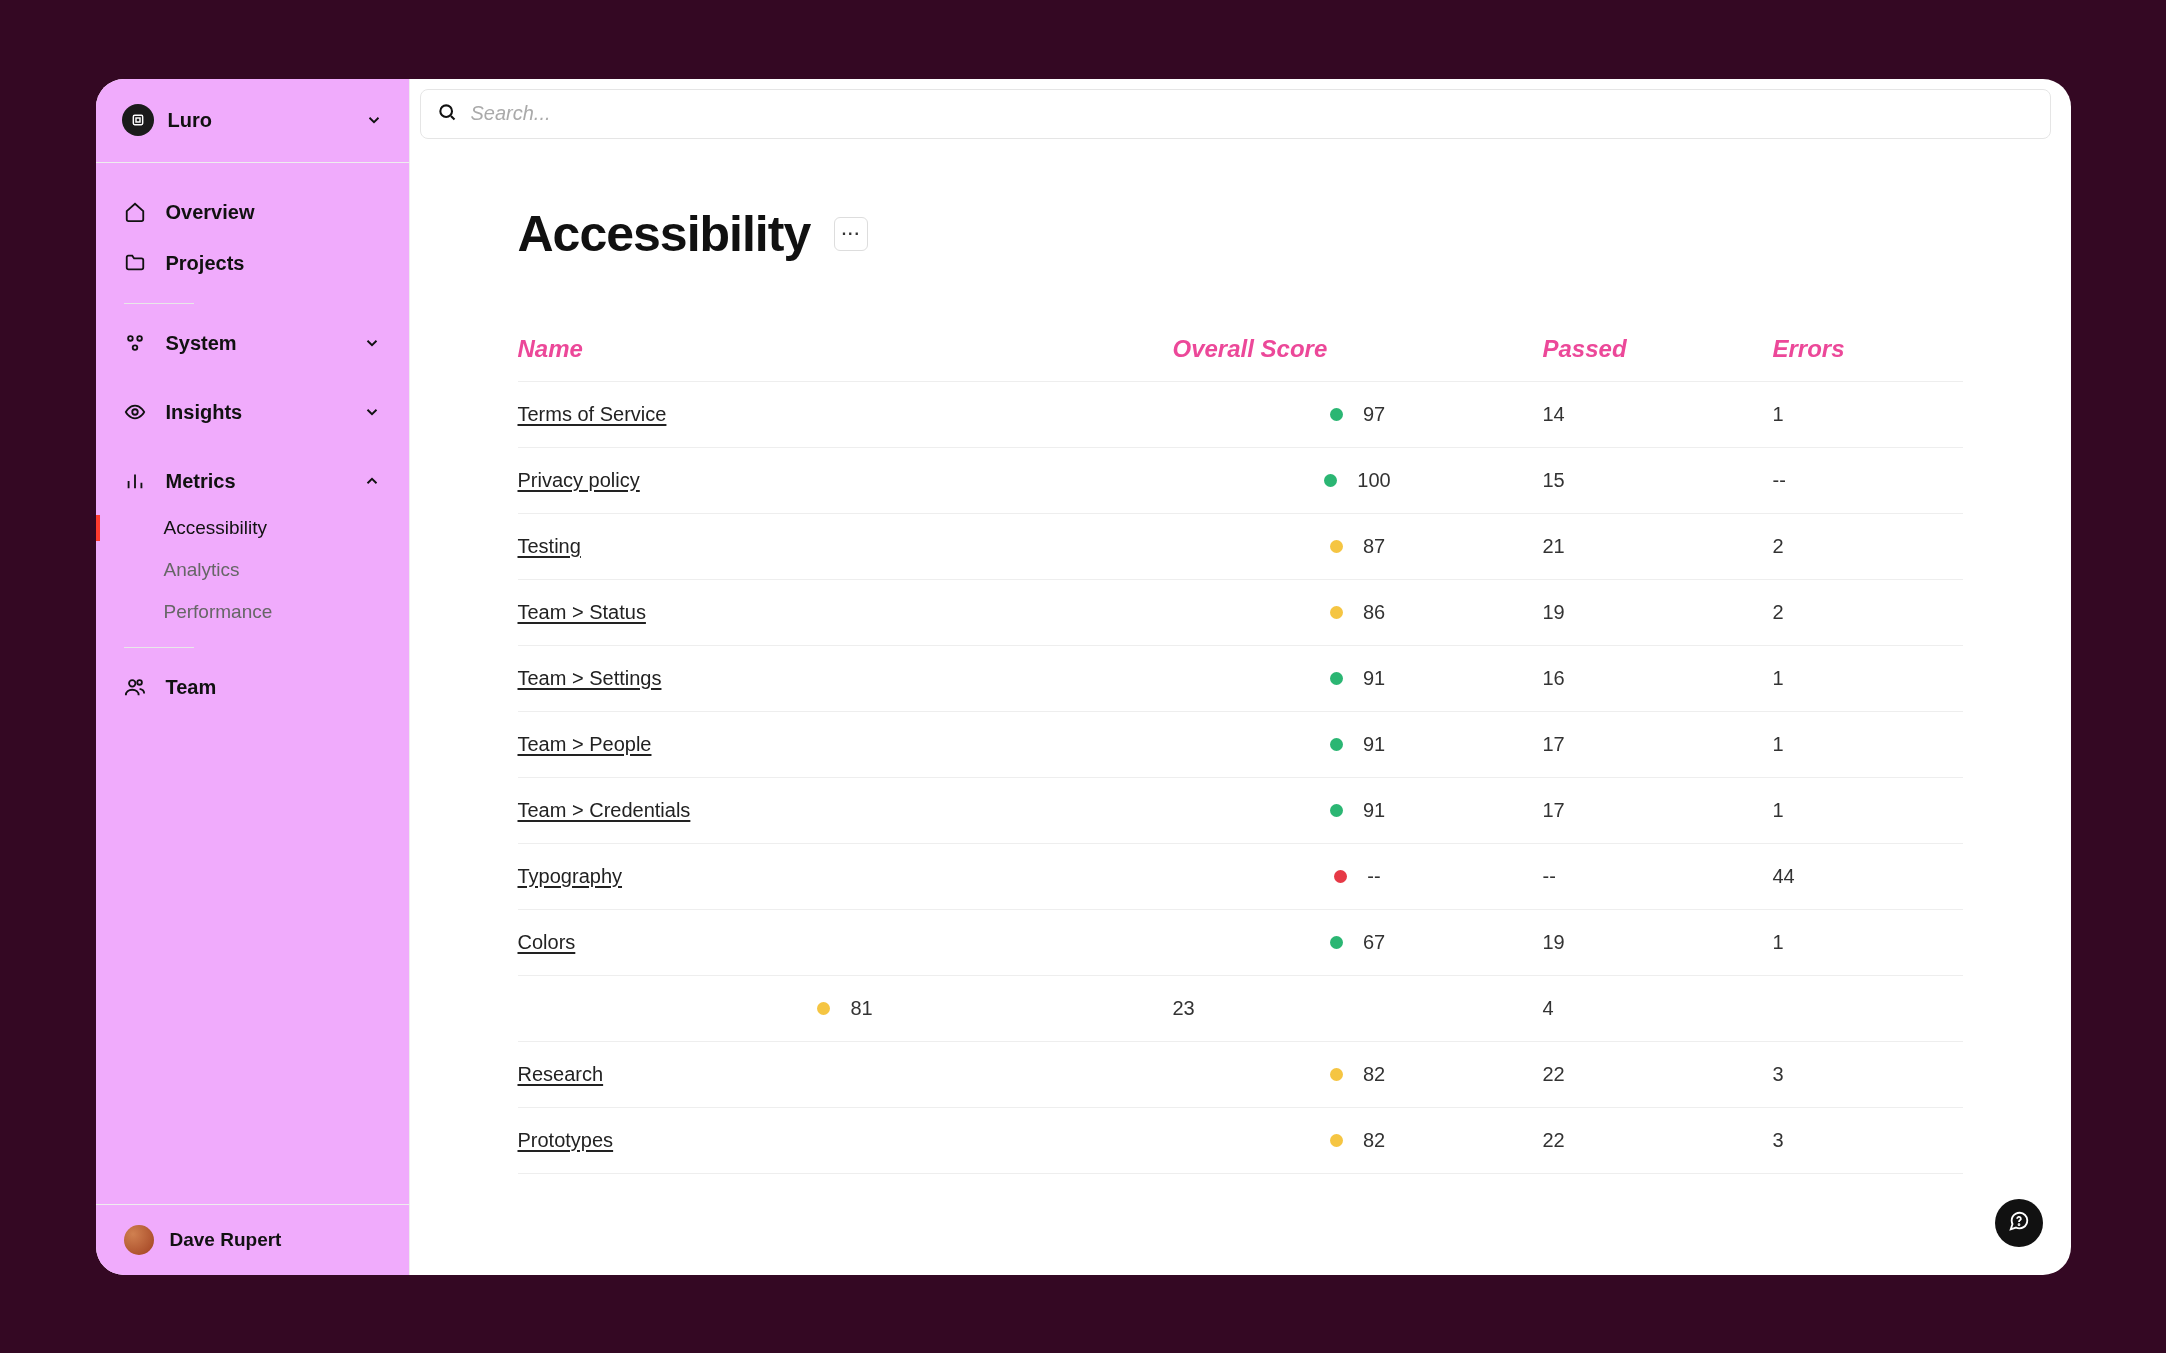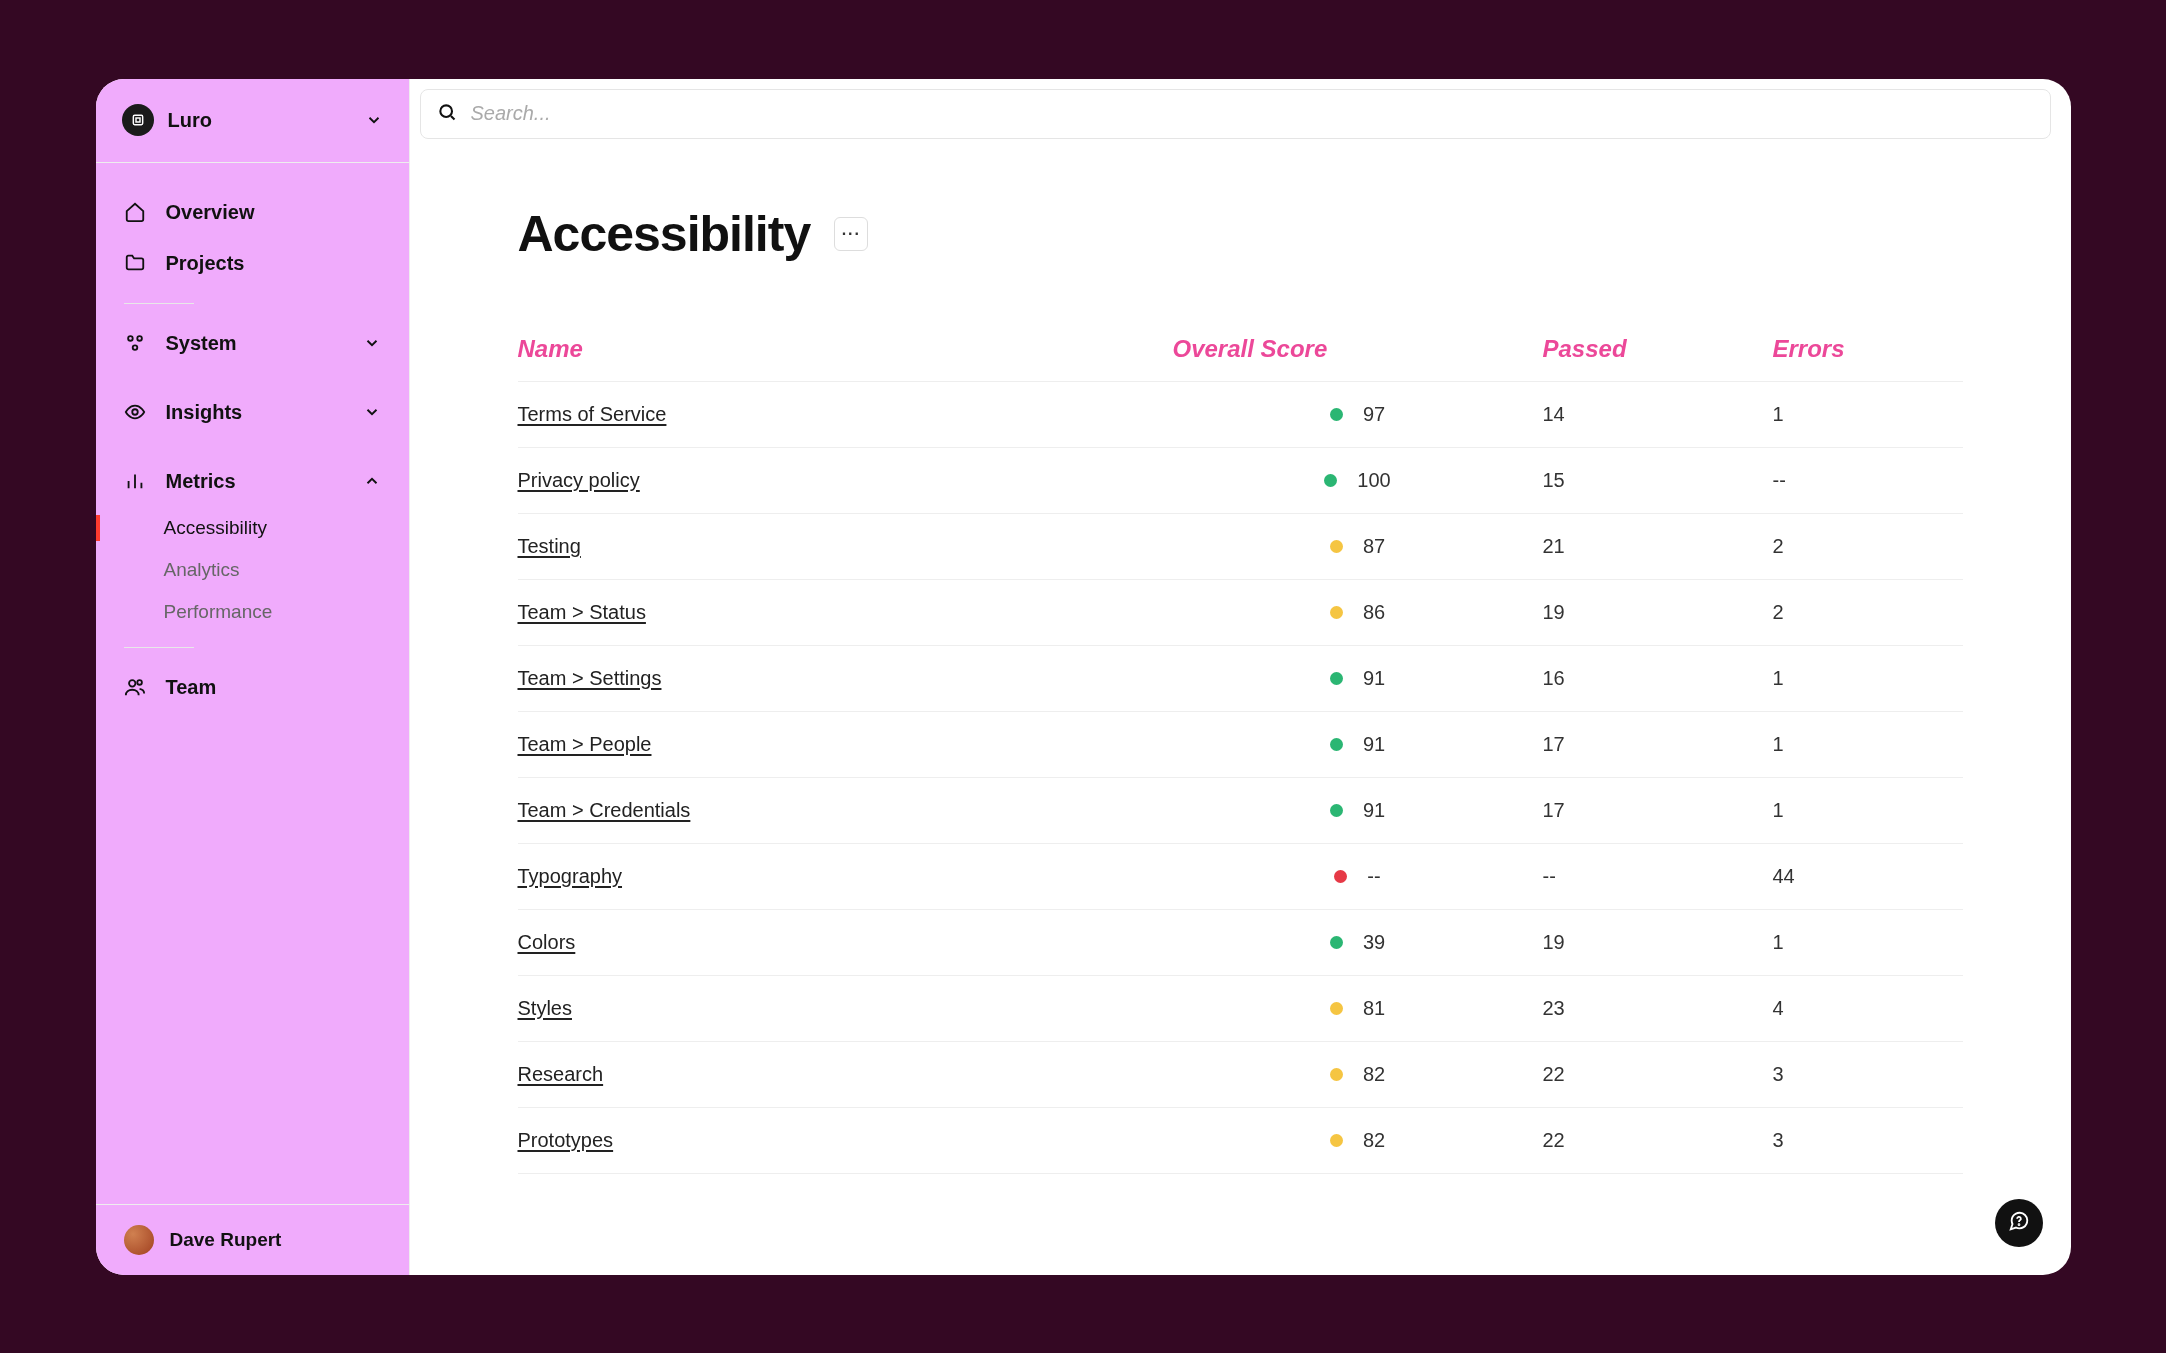--- a/index.html
+++ b/index.html
@@ -425,27 +425,26 @@
                 <span class="dot red"></span>
                 <span>--</span>
               </div>
               <div>--</div>
               <div>44</div>
             </div>
             <div class="trow">
               <div class="name-cell"><a>Colors</a></div>
               <div class="score-cell">
                 <span class="dot green"></span>
-                <span>39</span>
+                <span>67</span>
               </div>
               <div>19</div>
               <div>1</div>
             </div>
             <div class="trow">
-              <div class="name-cell"><a>Styles</a></div>
               <div class="score-cell">
                 <span class="dot yellow"></span>
                 <span>81</span>
               </div>
               <div>23</div>
               <div>4</div>
             </div>
             <div class="trow">
               <div class="name-cell"><a>Research</a></div>
               <div class="score-cell">

